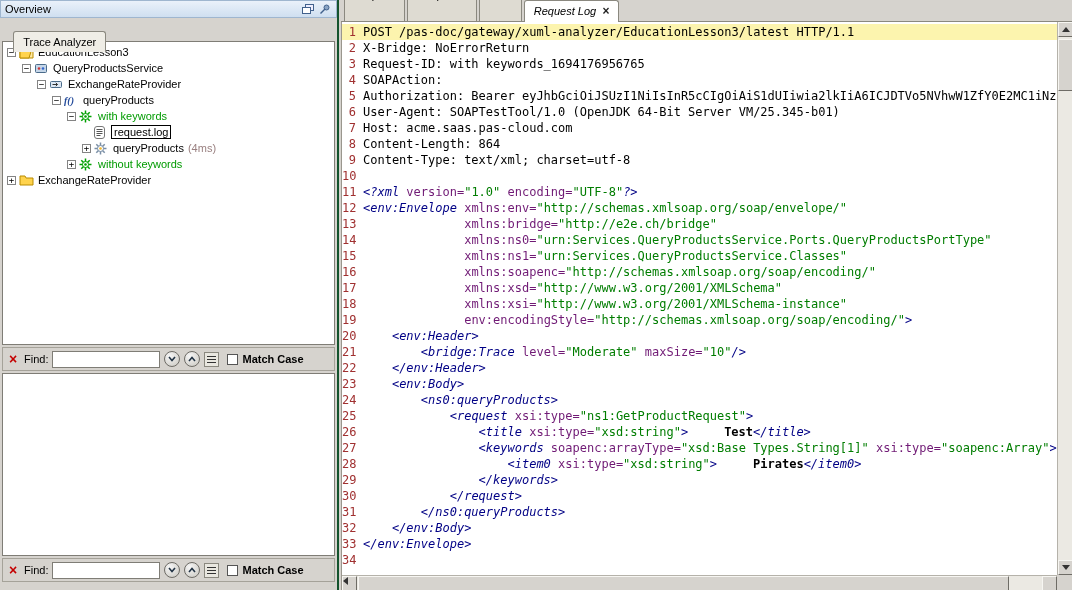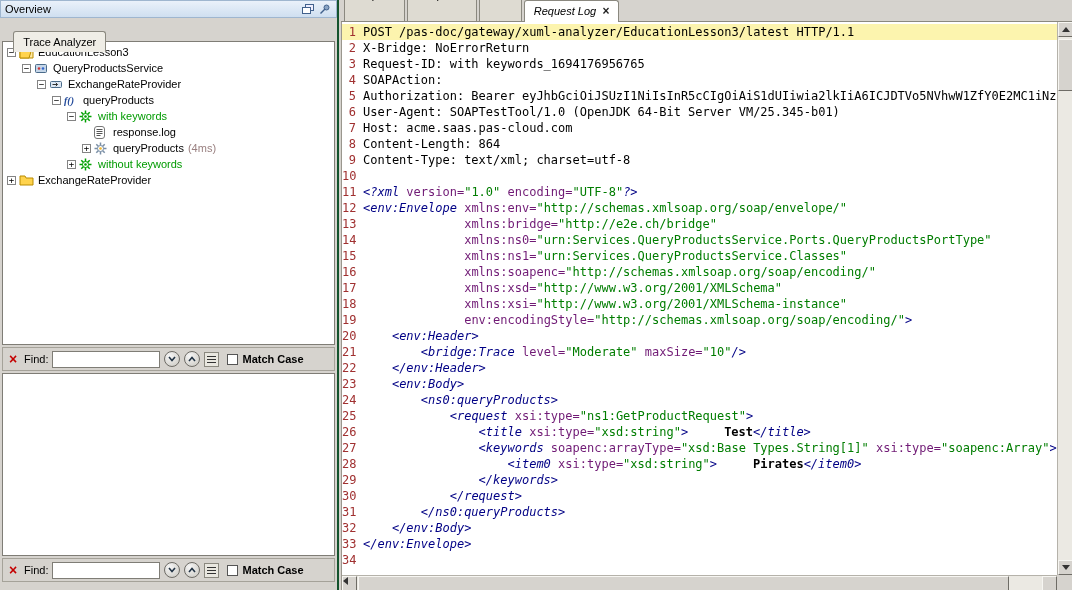--- a/index.html
+++ b/index.html
@@ -174,21 +174,21 @@
           <span class="tlabel green">with keywords</span>
         </div>
         <div class="trow" style="padding-left: 79px;">
           <span class="exp-spacer"></span>
           <span class="ticon">
             <svg width="11" height="13">
               <rect x="0.5" y="0.5" width="10" height="12" rx="2.5" fill="#fff" stroke="#777"></rect>
               <path d="M2.5 3.5h6M2.5 5.5h6M2.5 7.5h6M2.5 9.5h4" stroke="#555"></path>
             </svg>
           </span>
-          <span class="tlabel">response.log</span>
+          <span class="tlabel selected">request.log</span>
         </div>
         <div class="trow" style="padding-left: 79px;">
           <span class="exp">+</span>
           <span class="ticon">
             <svg width="13" height="13">
               <g stroke="#7a8fa6" stroke-width="1.5">
                 <line x1="6.5" y1="0.5" x2="6.5" y2="12.5"></line>
                 <line x1="0.5" y1="6.5" x2="12.5" y2="6.5"></line>
                 <line x1="2.3" y1="2.3" x2="10.7" y2="10.7"></line>
                 <line x1="10.7" y1="2.3" x2="2.3" y2="10.7"></line>

